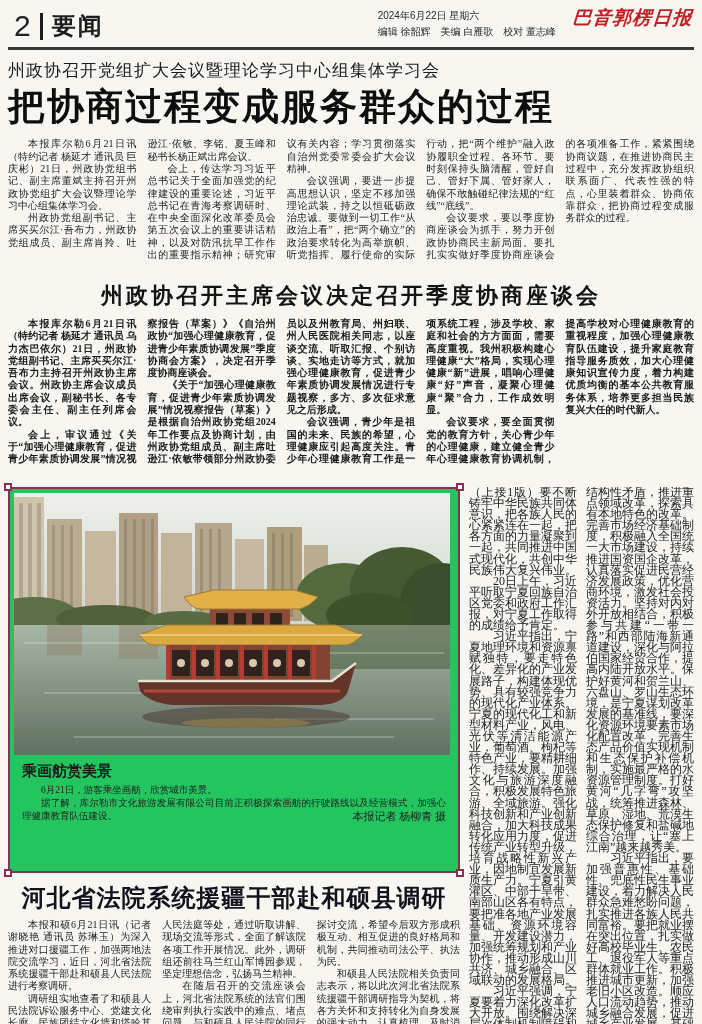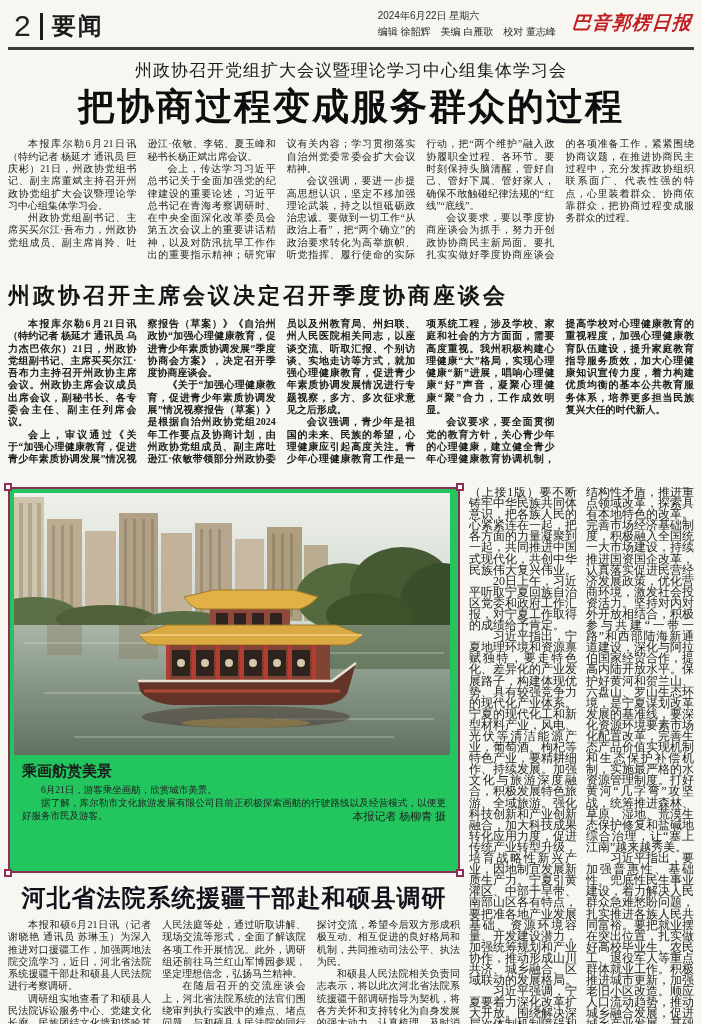--- a/index.html
+++ b/index.html
@@ -9,30 +9,30 @@
     background:#f7f6f1; padding:6px 8px 0 8px;
     font-family:"Liberation Serif","DejaVu Serif",serif; color:#1b1b1b;
   }
   
   .hdr { display:flex; justify-content:space-between; align-items:flex-end;
          padding:2px 2px 6px 6px; border-bottom:3px solid #3b3b3b; }
   .hdr-left { display:flex; align-items:center; gap:9px; }
   .pgnum { font:400 30px/1 "Liberation Sans","DejaVu Sans",sans-serif; color:#222; }
   .vbar { width:3px; height:27px; background:#1d1d1d; }
   .section { font:700 24px/1 "Liberation Sans","DejaVu Sans",sans-serif; letter-spacing:2px; }
-  .hdr-right { display:flex; align-items:center; gap:16px; padding-bottom:2px; }
+  .hdr-right { display:flex; gap:16px; padding-bottom:2px; }
   .meta { font:10px/1.55 "Liberation Sans","DejaVu Sans",sans-serif; color:#2a2a2a; }
   .masthead { font:italic 700 19px/1.1 "Liberation Serif",serif; color:#c01f24;
               letter-spacing:1px; transform:skewX(-4deg); }
   
-  .kicker { text-align:center; font:400 17px/1.3 "Liberation Serif",serif;
+  .kicker { text-align:left; font:400 17px/1.3 "Liberation Serif",serif;
             letter-spacing:1px; margin:10px 0 2px; }
-  .head1 { text-align:center; font:900 37px/1.25 "Liberation Sans","DejaVu Sans",sans-serif;
+  .head1 { font:900 37px/1.25 "Liberation Sans","DejaVu Sans",sans-serif;
            color:#0e0e0e; letter-spacing:2px; }
-  .head2 { text-align:left; font:700 22px/1.3 "Liberation Serif",serif;
+  .head2 { text-align:center; font:700 22px/1.3 "Liberation Serif",serif;
            letter-spacing:3px; color:#141414; margin:10px 0 7px; }
   .head3 { text-align:center; font:700 24px/1.25 "Liberation Serif",serif;
            letter-spacing:1px; color:#12121d; margin:10px 0 6px; }
   .body { text-align:justify; overflow:hidden; column-fill:balance; }
   .body p { margin:0; text-indent:2em; font-size:10px; line-height:12.3px; }
   .a1body { column-count:5; column-gap:11px; height:134px; margin-top:8px; }
   .a2body { column-count:5; column-gap:11px; height:160px;font-weight:bold; }
   .a3body { column-count:3; column-gap:11px; height:118px; }
   
   .bottom { display:flex; gap:9px; margin-top:9px; }
@@ -222,21 +222,21 @@
               <path d="M124,188 L318,188 L342,170" fill="none" stroke="#e8e0d0" stroke-width="2.5"></path>
               <path d="M130,198 L326,198" stroke="#a8402e" stroke-width="3" fill="none"></path>
             </g>
             <rect x="0" y="0" width="436" height="262" fill="#ffffff" opacity="0.05"></rect>
           </svg>
         </div>
 
         <figcaption class="capt">
           <div class="cap-title">乘画舫赏美景</div>
           <p class="cap-line">6月21日，游客乘坐画舫，欣赏城市美景。</p>
-          <p class="cap-line"><span>据了解，库尔勒市文化旅游发展有限公司目前正积极探索画舫的行驶路线以及经营模式，以便更好服务市民及游客。</span><span class="credit">本报记者 杨柳青 摄</span></p>
+          <p class="cap-line"><span>据了解，库尔勒市文化旅游发展有限公司目前正积极探索画舫的行驶路线以及经营模式，加强心理健康教育队伍建设。</span><span class="credit">本报记者 杨柳青 摄</span></p>
         </figcaption>
       </figure>
 
       <section>
         <h2 class="head3">河北省法院系统援疆干部赴和硕县调研</h2>
         <div class="body a3body">
             <p>本报和硕6月21日讯（记者 谢晓艳 通讯员 苏琳玉）为深入推进对口援疆工作，加强两地法院交流学习，近日，河北省法院系统援疆干部赴和硕县人民法院进行考察调研。</p>
             <p>调研组实地查看了和硕县人民法院诉讼服务中心、党建文化长廊、民族团结文化墙和塔哈其人民法庭等处，通过听取讲解、现场交流等形式，全面了解该院各项工作开展情况。此外，调研组还前往马兰红山军博园参观，坚定理想信念，弘扬马兰精神。</p>
             <p>在随后召开的交流座谈会上，河北省法院系统的法官们围绕审判执行实践中的难点、堵点问题，与和硕县人民法院的同行探讨交流，希望今后双方形成积极互动、相互促进的良好格局和机制，共同推动司法公平、执法为民。</p>
             <p>和硕县人民法院相关负责同志表示，将以此次河北省法院系统援疆干部调研指导为契机，将各方关怀和支持转化为自身发展的强大动力，认真梳理、及时消化调研组提出的宝贵意见和建议，主动担当、勇于创新，共同推动各项工作高质量发展。</p>

